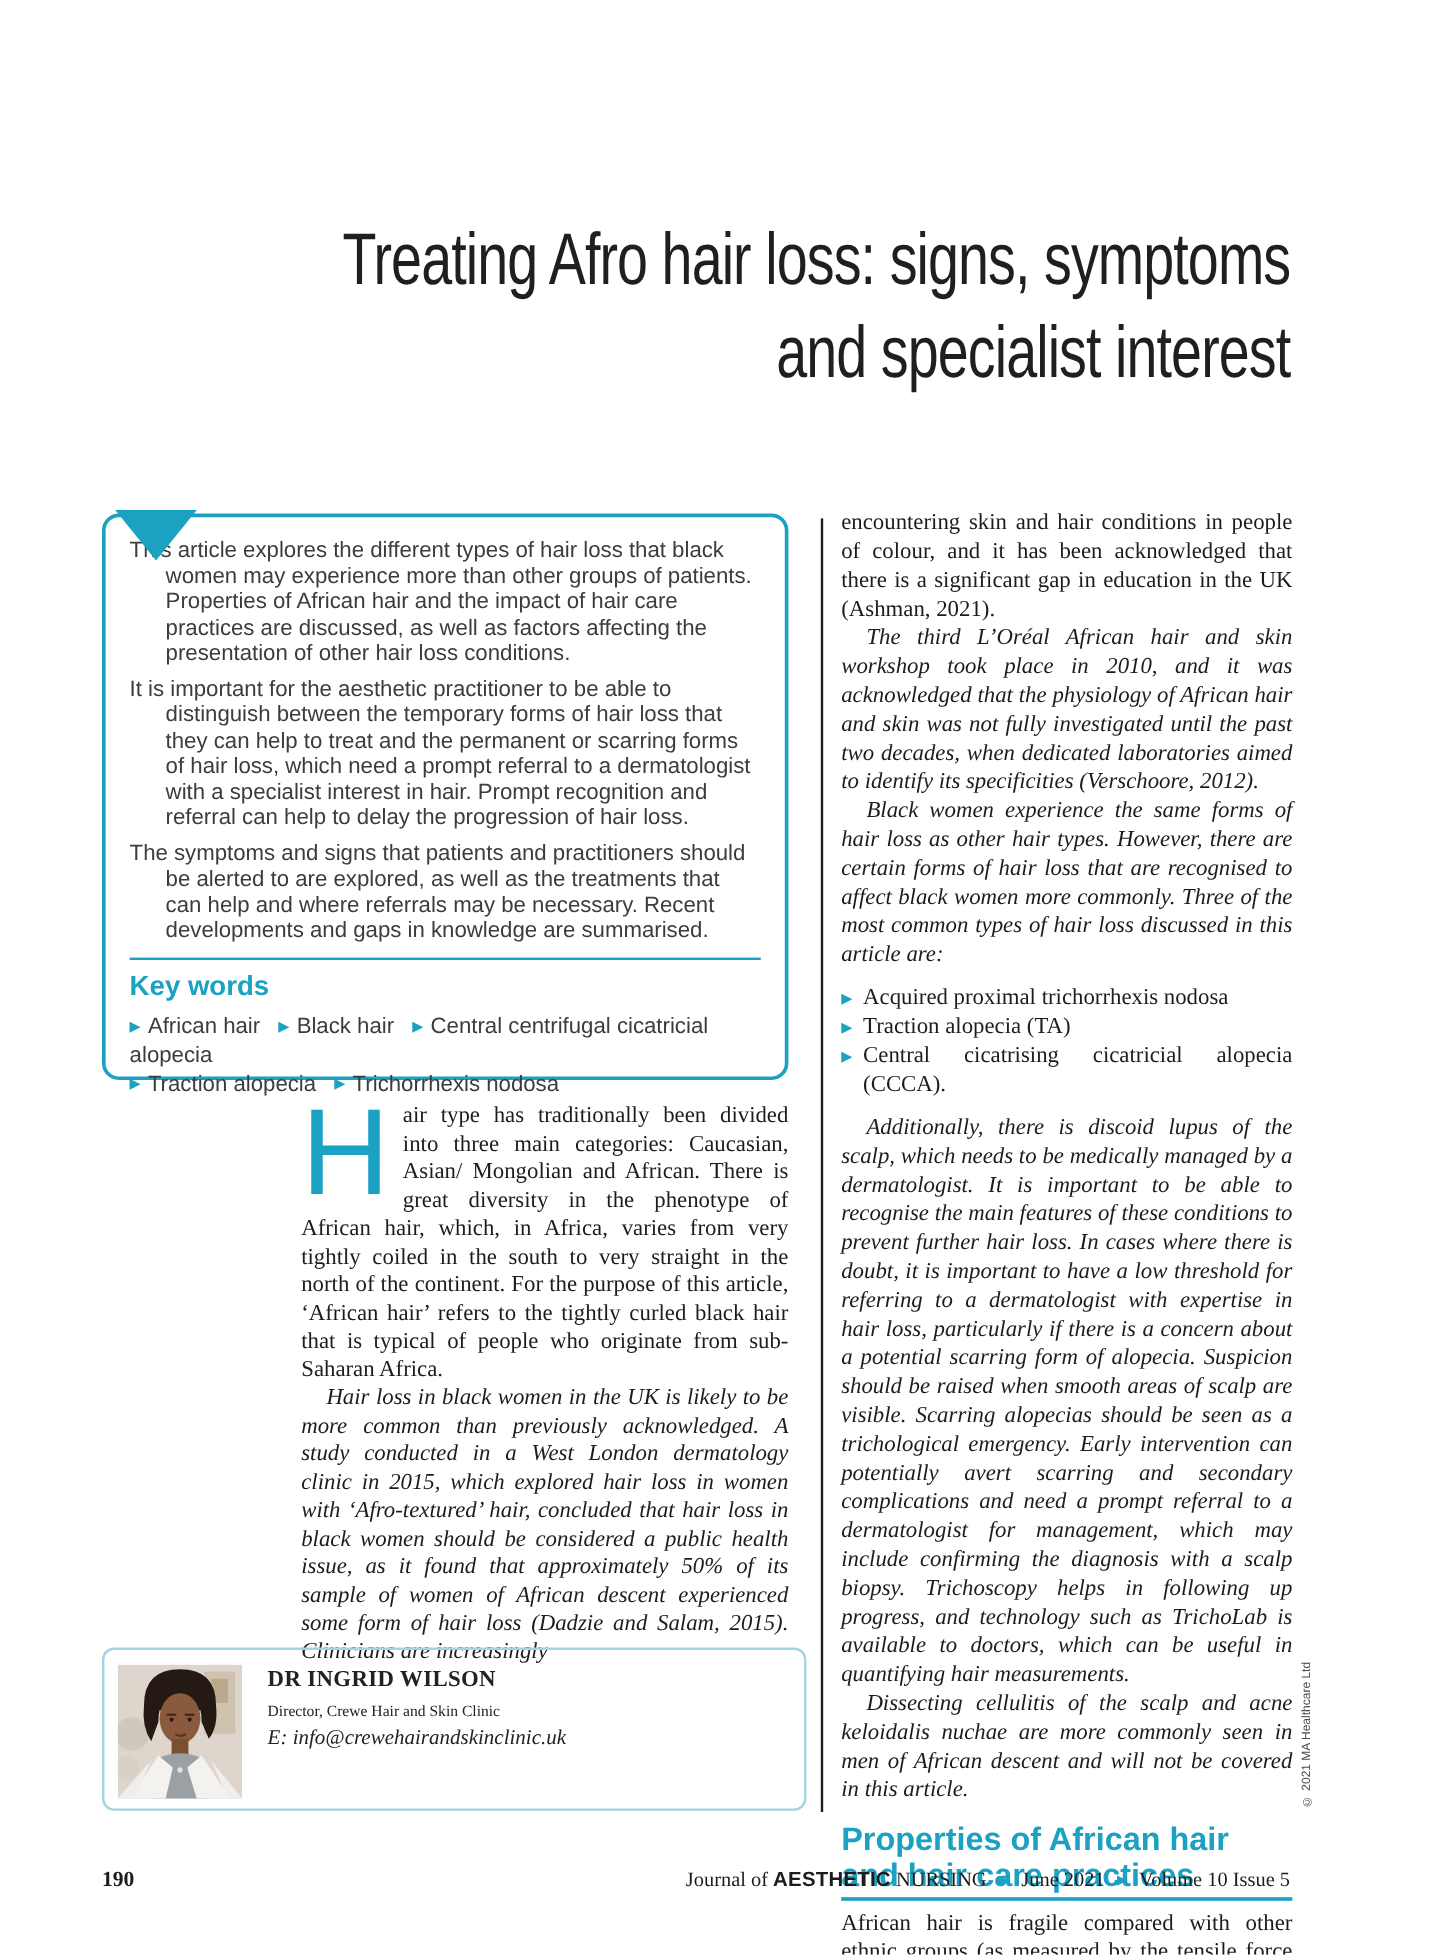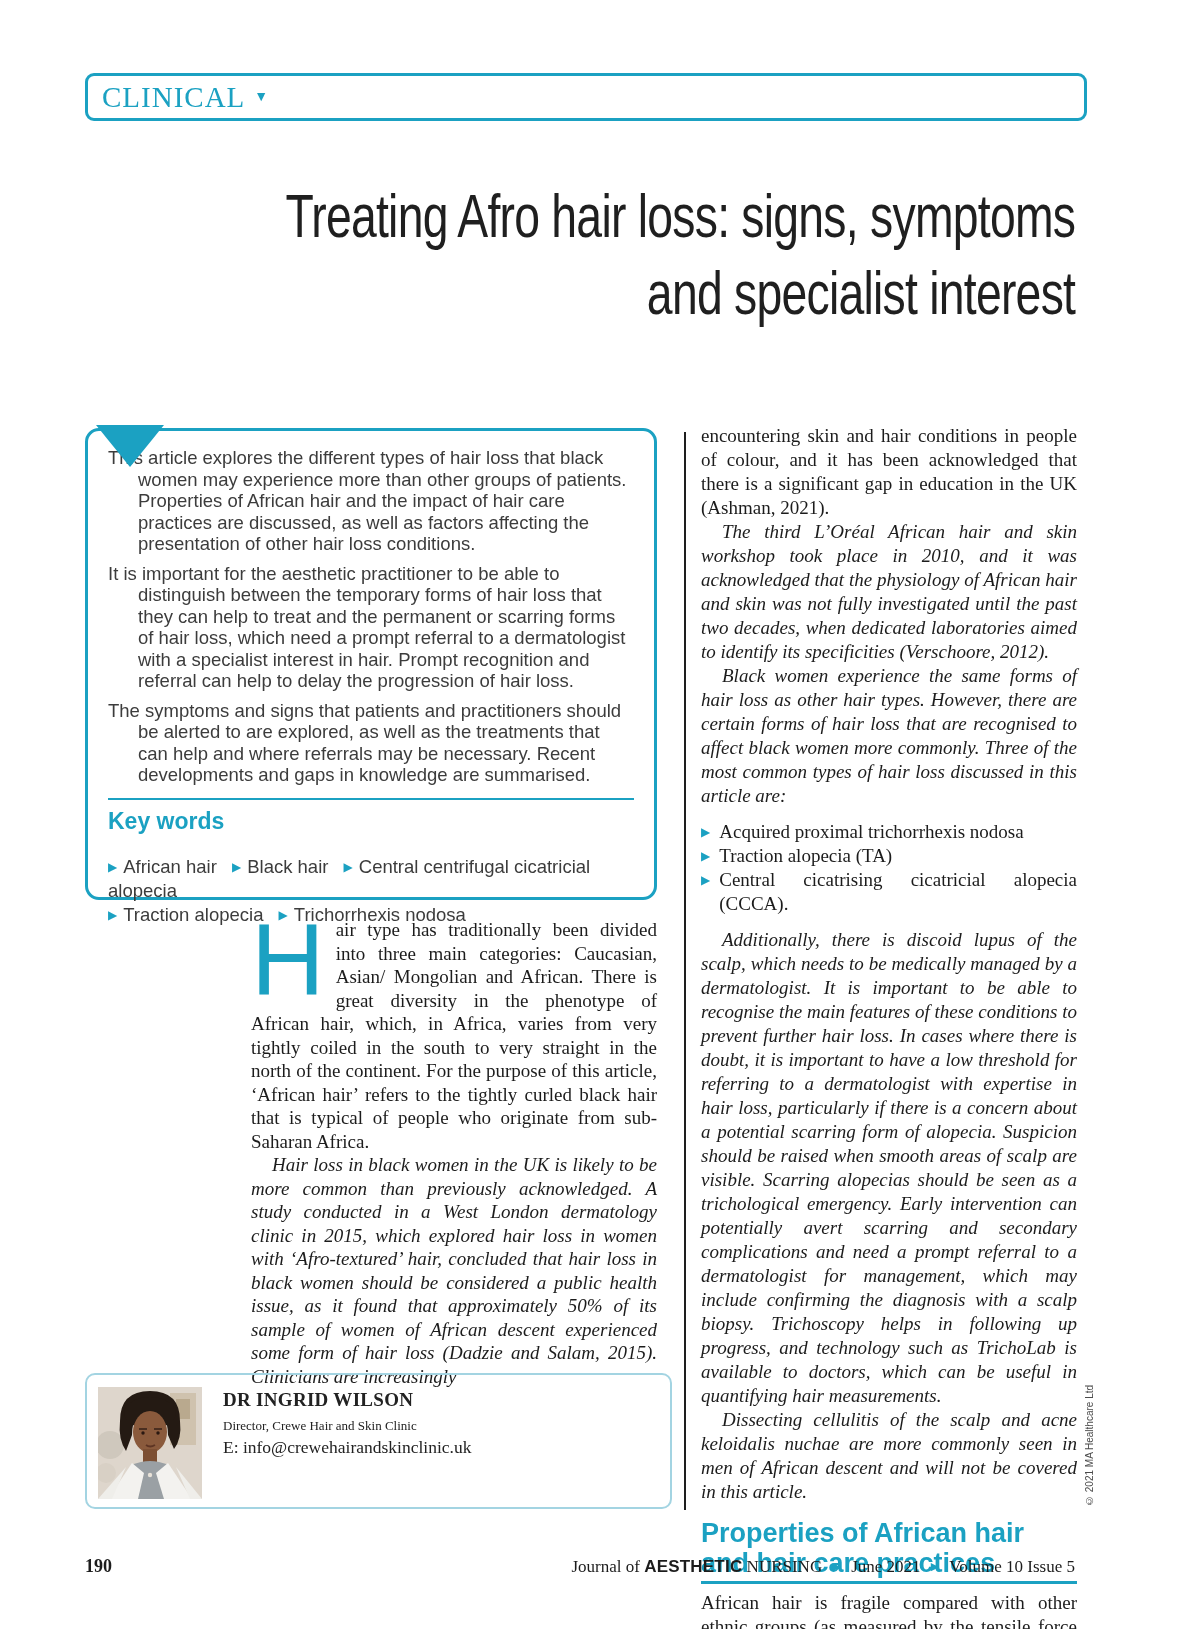--- a/index.html
+++ b/index.html
@@ -25,21 +25,21 @@
                 border:3px solid var(--accent);border-radius:14px;
                 font-family:"Liberation Sans",sans-serif;color:#3c3c3c;}
   .abstract-tri{position:absolute;left:8px;top:-6px;width:0;height:0;
                 border-left:34px solid transparent;border-right:34px solid transparent;
                 border-top:42px solid var(--accent);}
   .abstract-inner{padding:16px 20px 0 20px;}
   .abstract-h{color:var(--accent);font-size:30px;font-weight:bold;margin:0 0 8px 0;}
   .abstract-p{font-size:18.5px;line-height:21.5px;margin:0 0 8px 0;
               padding-left:30px;text-indent:-30px;}
   .kw-rule{border:none;border-top:2px solid var(--accent);margin:12px 0 8px 0;}
-  .kw-h{color:var(--accent);font-size:23px;font-weight:bold;margin:0 0 20px 0;}
+  .kw-h{color:var(--accent);font-size:23px;font-weight:bold;margin:0 0 8px 0;}
   .kw-line{font-size:18.5px;line-height:24px;color:#3c3c3c;}
   .kw .arr{color:var(--accent);font-size:12px;vertical-align:2px;margin-right:6px;}
   .kw{margin-right:10px;}
 
   
   .left-col{position:absolute;left:251px;top:918px;width:406px;
             font-size:19px;line-height:23.5px;text-align:justify;}
   .left-col p{margin:0;}
   .dropcap{float:left;color:var(--accent);font-family:"Liberation Sans",sans-serif;
            font-size:102px;line-height:85px;padding-right:11px;font-weight:400;}
@@ -56,43 +56,39 @@
              font-size:27px;line-height:30px;text-align:left;
              border-bottom:3px solid var(--accent);padding-bottom:3px;margin:14px 0 7px 0;}
 
   
   .author-box{position:absolute;left:85px;top:1373px;width:566px;height:132px;
               border:2px solid #a3d4e2;border-radius:10px;padding-left:17px;}
   .author-photo{position:absolute;left:11px;top:12px;width:104px;height:112px;overflow:hidden;}
   .author-text{position:absolute;left:136px;top:14px;right:12px;}
   .author-name{font-weight:bold;font-size:19px;letter-spacing:0.3px;color:#222;}
   .author-role{font-size:13px;margin-top:7px;color:#222;}
-  .author-email{font-size:17.5px;margin-top:3px;color:#222;}
+  .author-email{font-size:17.5px;font-style:italic;margin-top:3px;color:#222;}
 
   
   .pageno{position:absolute;left:85px;top:1556px;font-weight:bold;font-size:18px;color:#1c1c1c;}
   .footer-right{position:absolute;right:125px;top:1557px;font-size:17px;color:#1c1c1c;white-space:nowrap;}
   .footer-right .brand{font-family:"Liberation Sans",sans-serif;font-weight:bold;letter-spacing:0.2px;}
   .footer-right .arr{color:var(--accent);font-size:11px;vertical-align:2px;margin:0 6px;}
 
   
   .copyright{position:absolute;left:1084px;top:1338px;height:168px;
              writing-mode:vertical-rl;transform:rotate(180deg);
              font-family:"Liberation Sans",sans-serif;font-size:10px;color:#4a4a4a;
              display:flex;align-items:center;}
 </style>
 </head>
 <body>
 
 <div class="page" style="--accent:#1ba1c2;">
 
-  <div class="banner">
-    <span>CLINICAL</span>
-    <span class="tri">▼</span>
-  </div>
 
   <div class="title-block">
     <div class="title-line">Treating Afro hair loss: signs, symptoms</div>
     <div class="title-line">and specialist interest</div>
   </div>
 
   <div class="abstract-box">
     <div class="abstract-tri"></div>
     <div class="abstract-inner">
       <p class="abstract-p">This article explores the different types of hair loss that black women may experience more than other groups of patients. Properties of African hair and the impact of hair care practices are discussed, as well as factors affecting the presentation of other hair loss conditions.</p>

